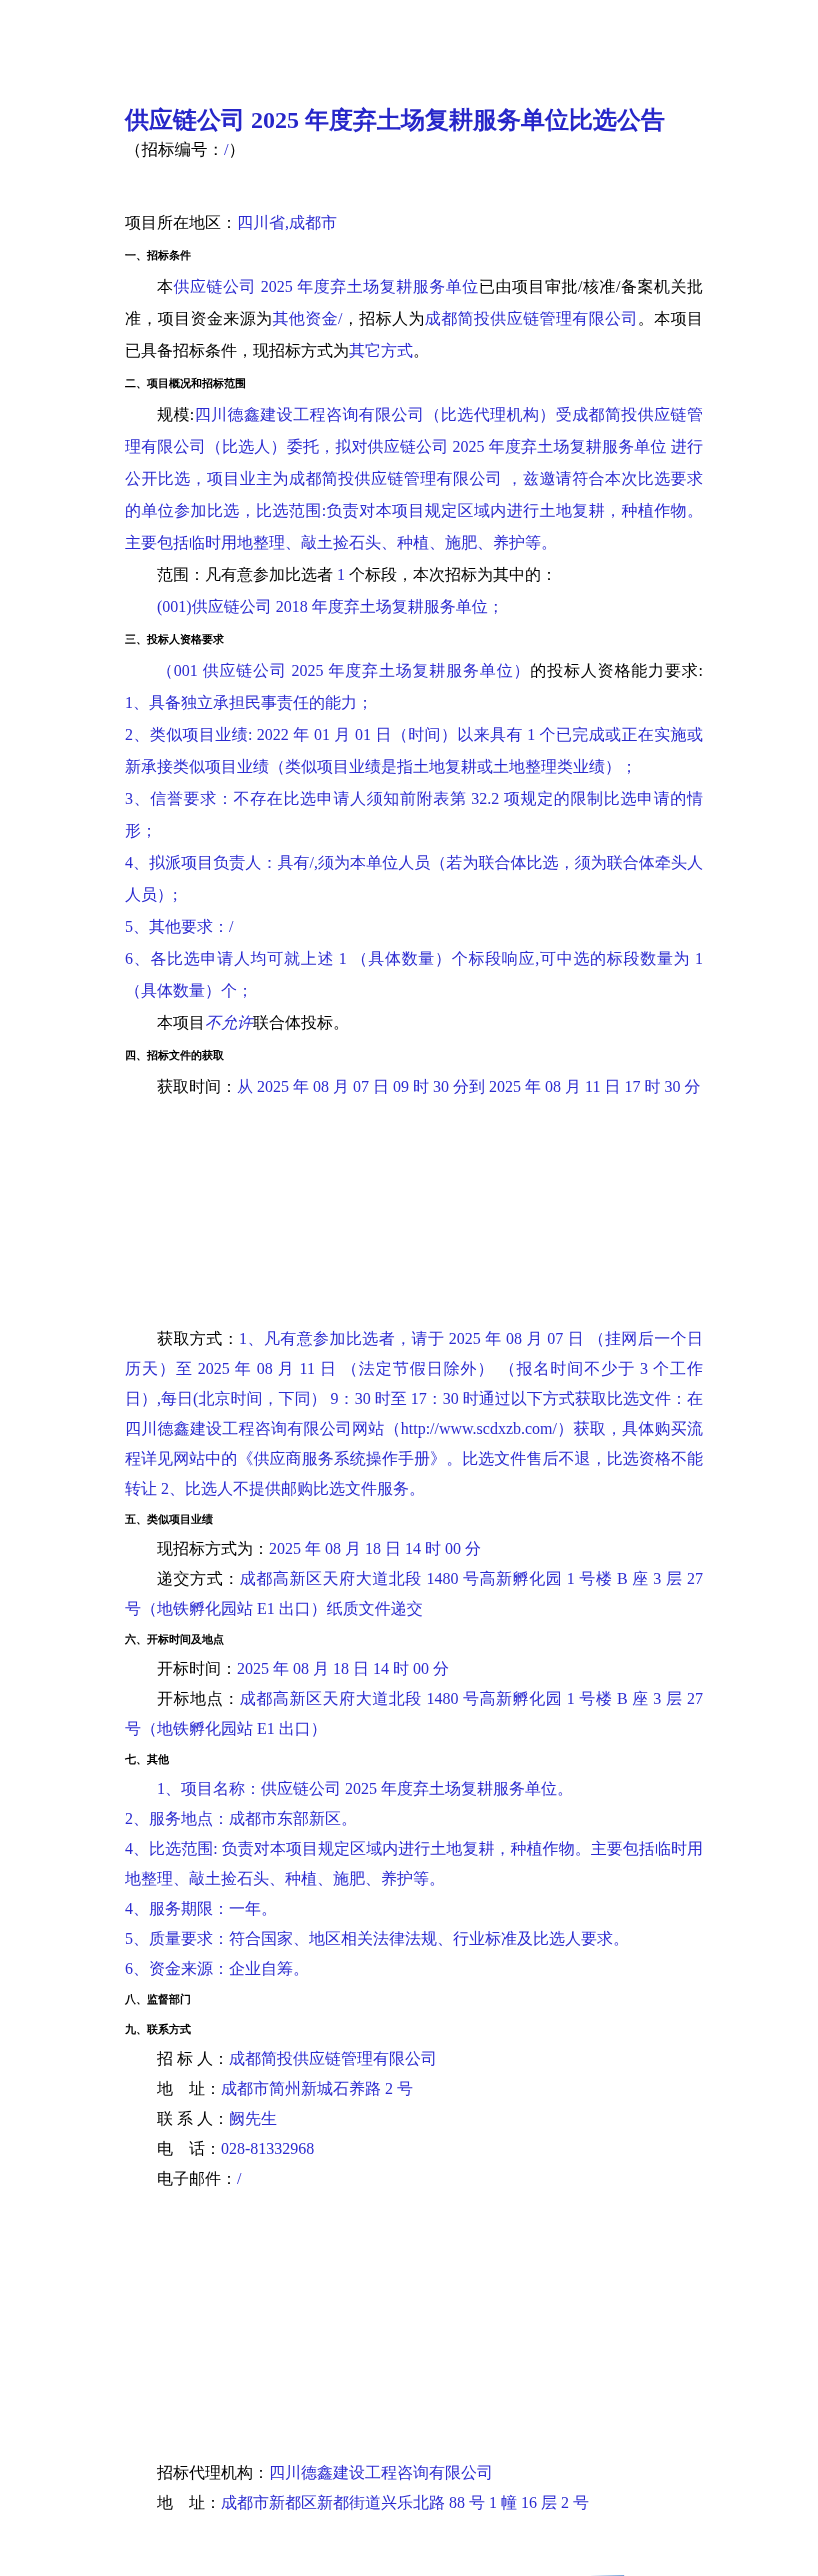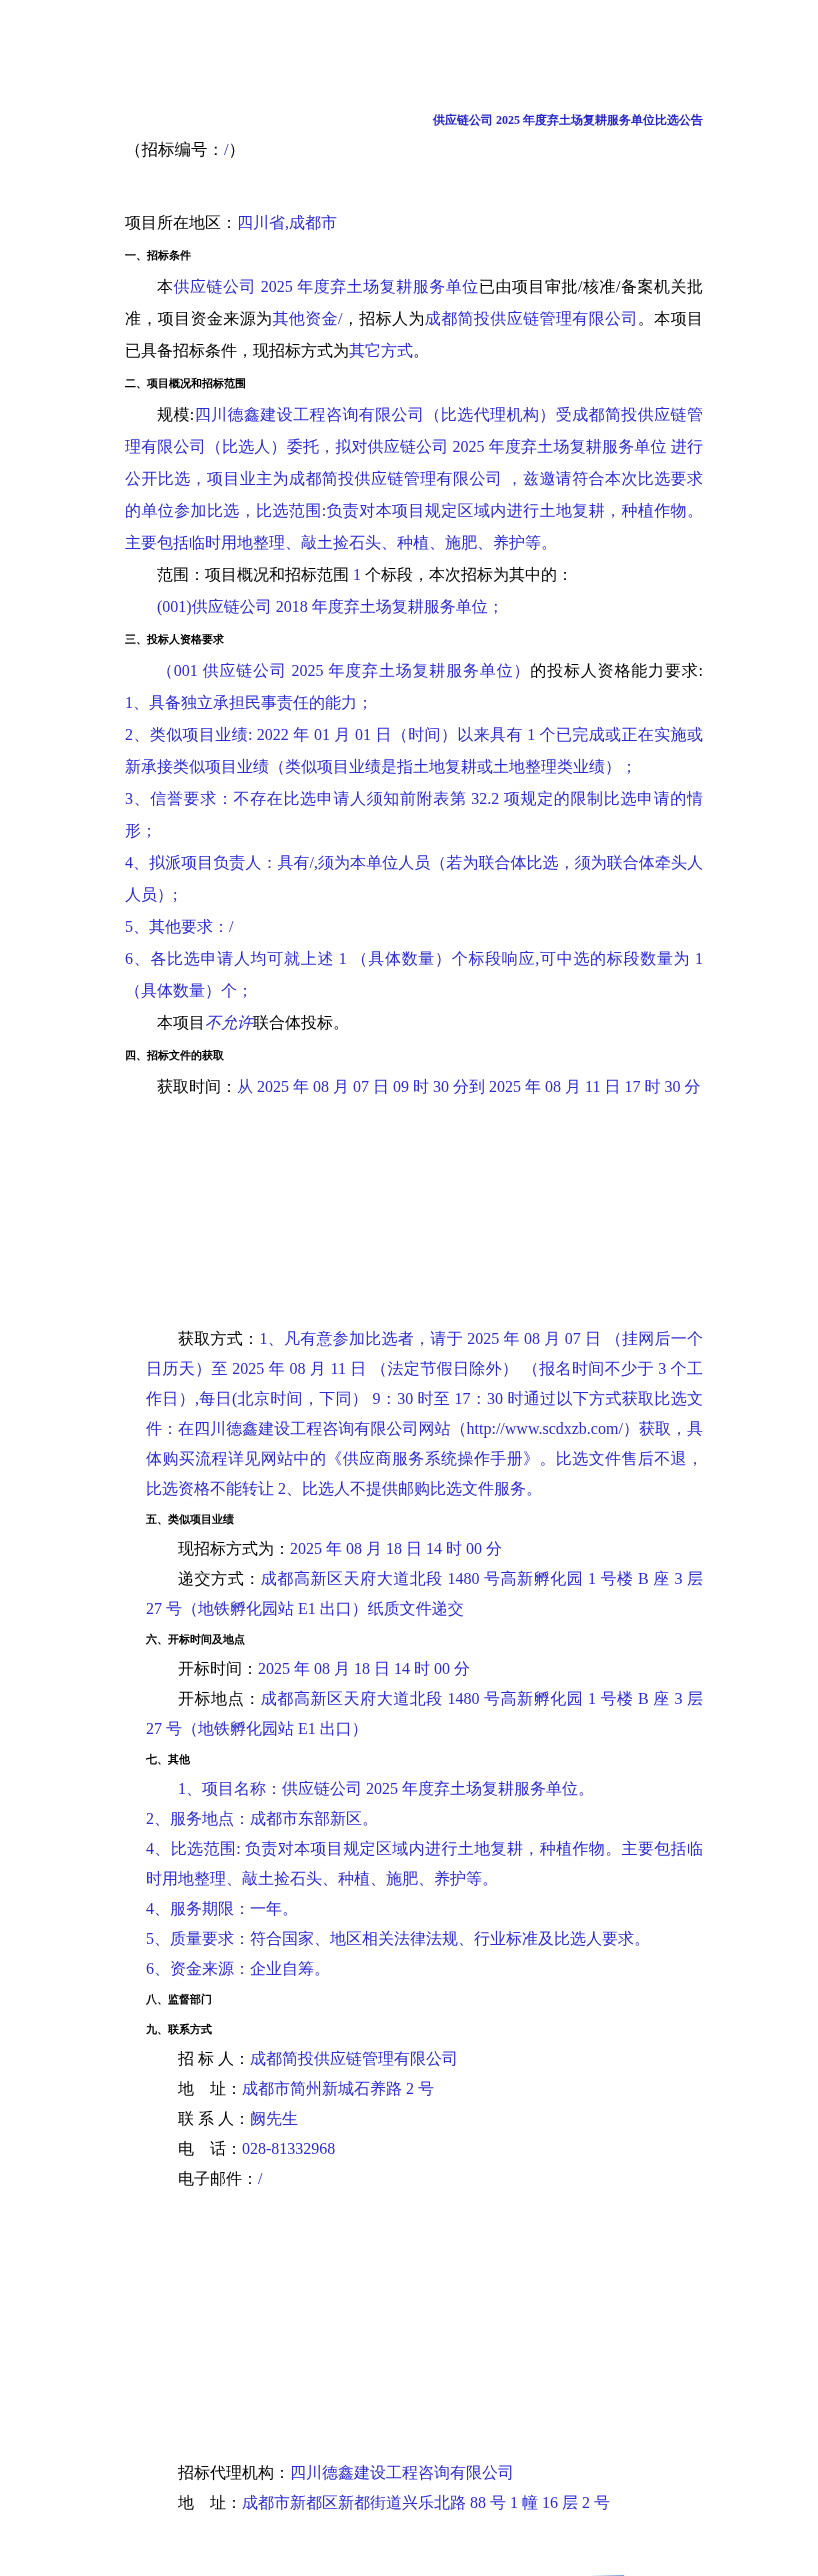--- a/index.html
+++ b/index.html
@@ -11,22 +11,22 @@
     overflow:hidden;
     font-family:"Liberation Serif","DejaVu Serif",serif;
     color:#000000;
   }
   .content{
     padding:106px 115px 0 125px;
     font-size:16px;
     line-height:32px;
   }
   .doc-title{
-    text-align:right;
-    font-size:12px;
+    text-align:left;
+    font-size:24px;
     font-weight:bold;
     color:#2626c9;
     line-height:29px;
   }
   .doc-subtitle{
     text-align:left;
     font-size:16.5px;
     line-height:29px;
     margin-bottom:43px;
   }
@@ -37,21 +37,21 @@
   .para{text-align:justify;}
   .ind{text-indent:32px;}
   .hd{
     font-family:"Liberation Sans","DejaVu Sans",sans-serif;
     font-weight:bold;
     font-size:11px;
     line-height:32px;
     color:#000000;
   }
   .lower{line-height:30px;}
-  .lower p,.lower .hd{line-height:30px;margin-left:21px;}
+  .lower p,.lower .hd{line-height:30px;}
   .pre{white-space:pre-wrap;}
   .spacer1{height:221px;}
   .spacer2{height:264px;}
   
   .agent-stamp{
     position:absolute;
     left:464px;top:2577px;
     width:161px;height:78px;
     border:2.1px solid #2e76c5;
     box-sizing:border-box;
@@ -74,21 +74,21 @@
     <div class="doc-title">供应链公司 2025 年度弃土场复耕服务单位比选公告</div>
     <div class="doc-subtitle"><span class="black">（招标编号：</span><span class="blue">/</span><span class="black">）</span></div>
 
     <p class="para"><span class="black">项目所在地区：</span><span class="blue">四川省,成都市</span></p>
 
     <p class="hd">一、招标条件</p>
     <p class="para ind"><span class="black">本</span><span class="blue">供应链公司 2025 年度弃土场复耕服务单位</span><span class="black">已由项目审批/核准/备案机关批准，项目资金来源为</span><span class="blue">其他资金/</span><span class="black">，招标人为</span><span class="blue">成都简投供应链管理有限公司</span><span class="black">。本项目已具备招标条件，现招标方式为</span><span class="blue">其它方式</span><span class="black">。</span></p>
 
     <p class="hd">二、项目概况和招标范围</p>
     <p class="para ind"><span class="black">规模:</span><span class="blue">四川德鑫建设工程咨询有限公司（比选代理机构）受成都简投供应链管理有限公司（比选人）委托，拟对供应链公司 2025 年度弃土场复耕服务单位 进行公开比选，项目业主为成都简投供应链管理有限公司 ，兹邀请符合本次比选要求的单位参加比选，比选范围:负责对本项目规定区域内进行土地复耕，种植作物。主要包括临时用地整理、敲土捡石头、种植、施肥、养护等。</span></p>
-    <p class="para ind"><span class="black">范围：项目概况和招标范围 </span><span class="blue">1</span><span class="black"> 个标段，本次招标为其中的：</span></p>
+    <p class="para ind"><span class="black">范围：凡有意参加比选者 </span><span class="blue">1</span><span class="black"> 个标段，本次招标为其中的：</span></p>
     <p class="para ind blue">(001)供应链公司 2018 年度弃土场复耕服务单位；</p>
 
     <p class="hd">三、投标人资格要求</p>
     <p class="para ind"><span class="blue">（001 供应链公司 2025 年度弃土场复耕服务单位）</span><span class="black">的投标人资格能力要求: </span><span class="blue">1、具备独立承担民事责任的能力；</span></p>
     <p class="para blue">2、类似项目业绩: 2022 年 01 月 01 日（时间）以来具有 1 个已完成或正在实施或新承接类似项目业绩（类似项目业绩是指土地复耕或土地整理类业绩）；</p>
     <p class="para blue">3、信誉要求：不存在比选申请人须知前附表第 32.2 项规定的限制比选申请的情形；</p>
     <p class="para blue">4、拟派项目负责人：具有/,须为本单位人员（若为联合体比选，须为联合体牵头人人员）;</p>
     <p class="para blue">5、其他要求：/</p>
     <p class="para blue">6、各比选申请人均可就上述 1 （具体数量）个标段响应,可中选的标段数量为 1（具体数量）个；</p>
     <p class="para ind"><span class="black">本项目</span><span class="blue it">不允许</span><span class="black">联合体投标。</span></p>

